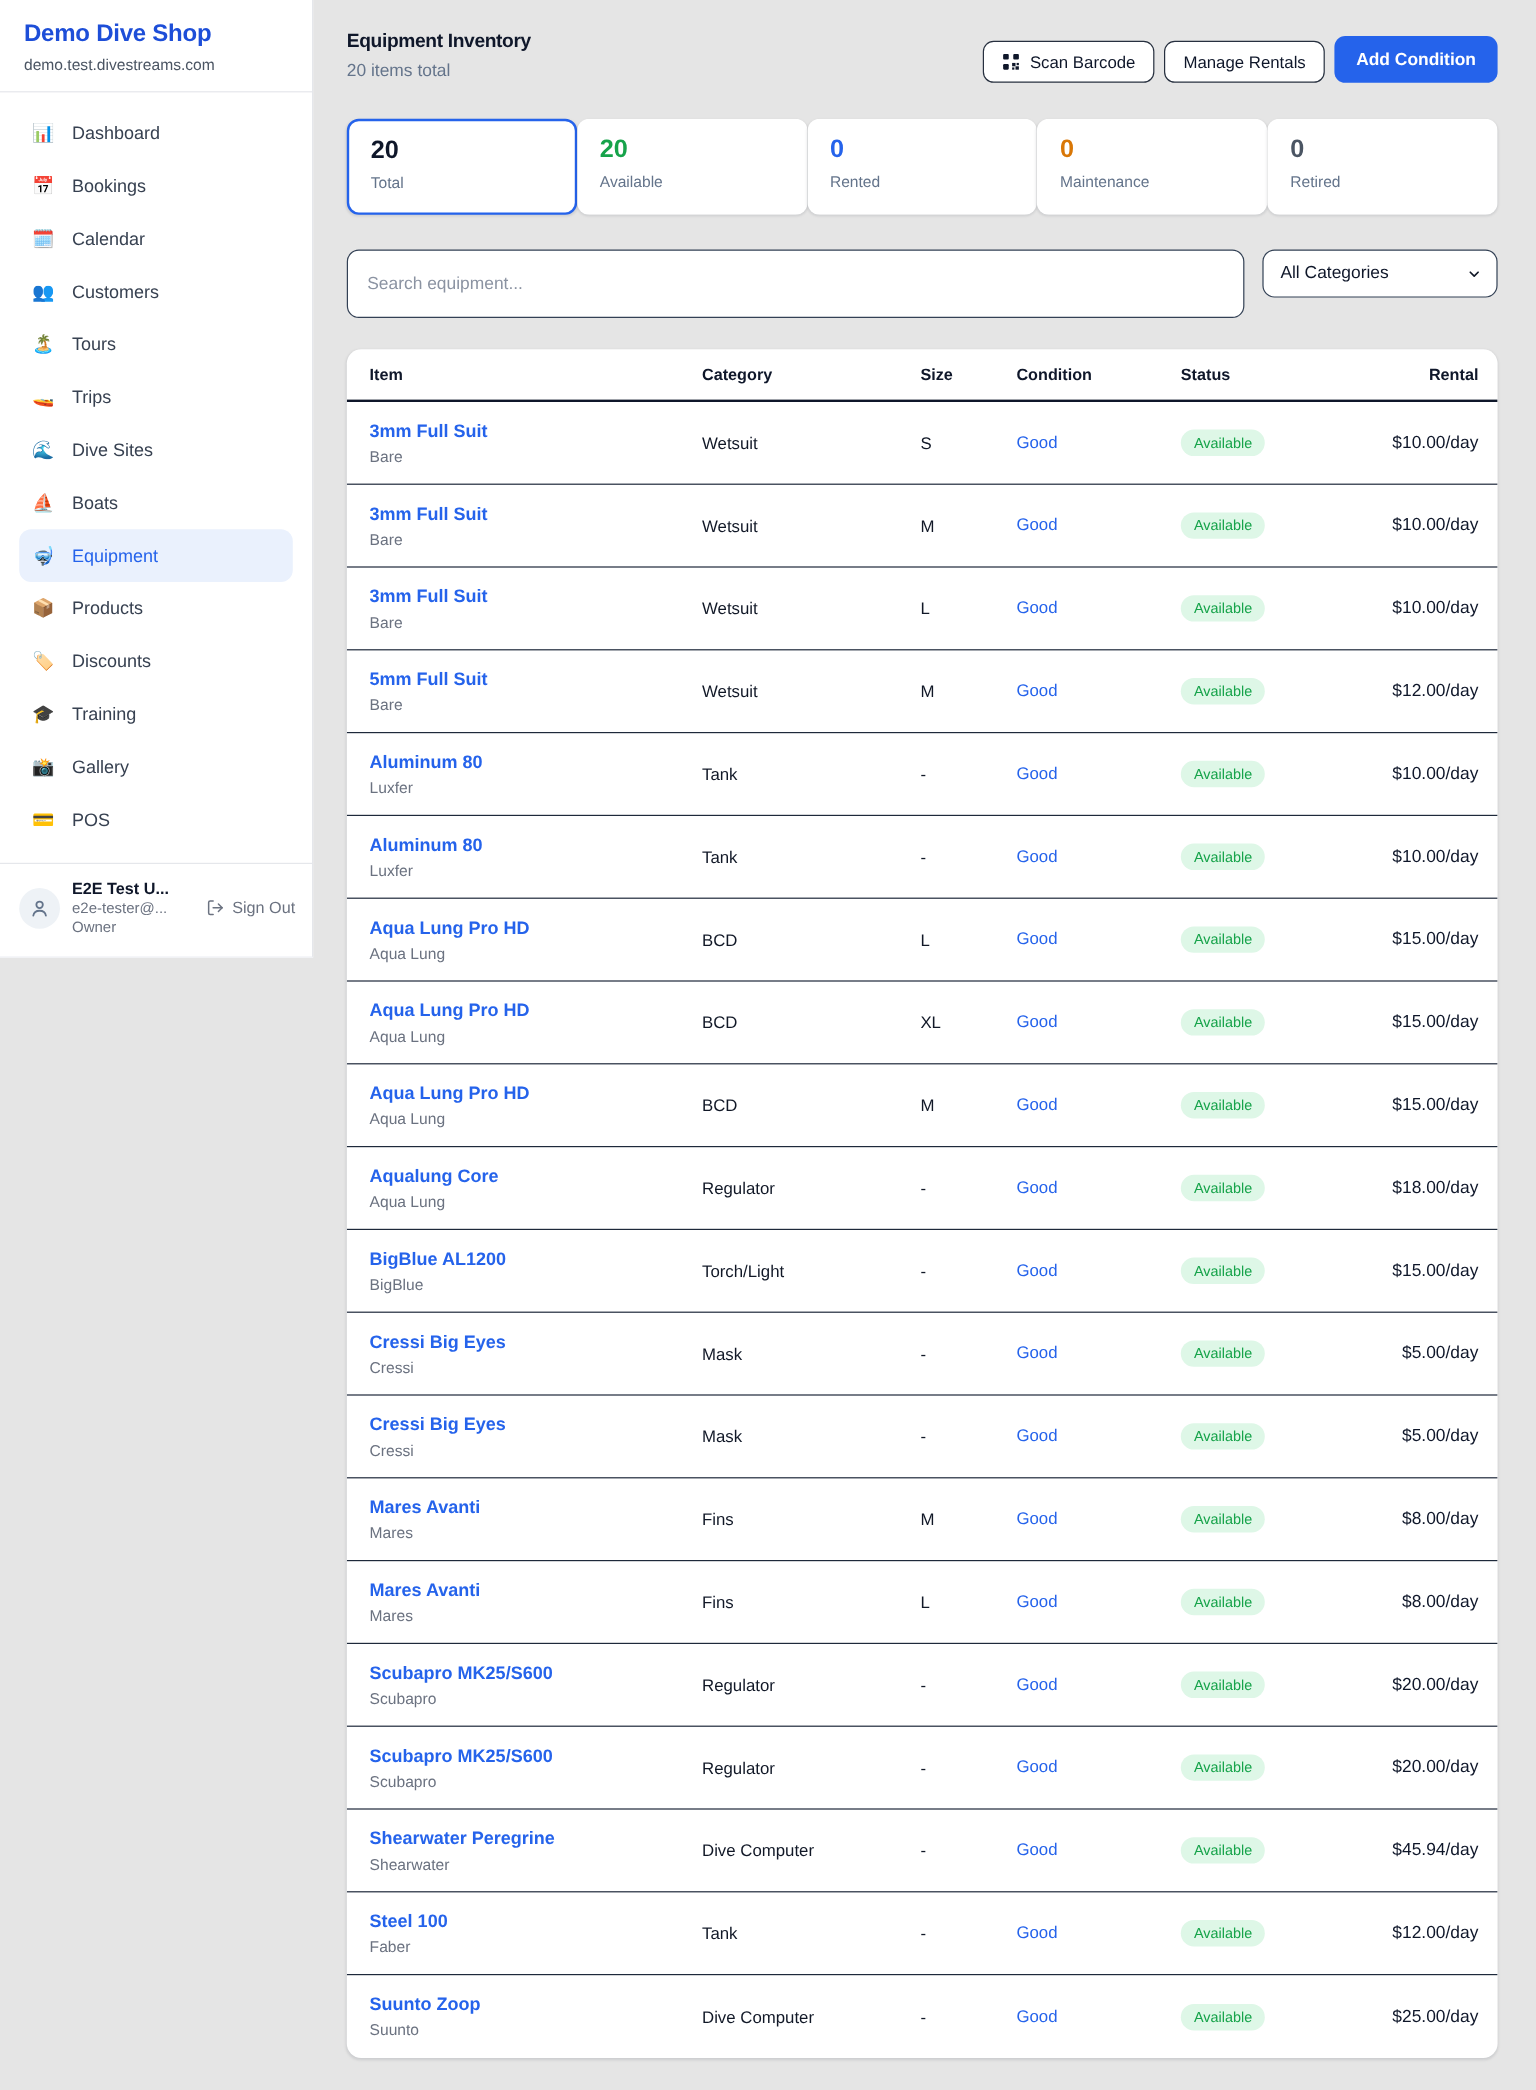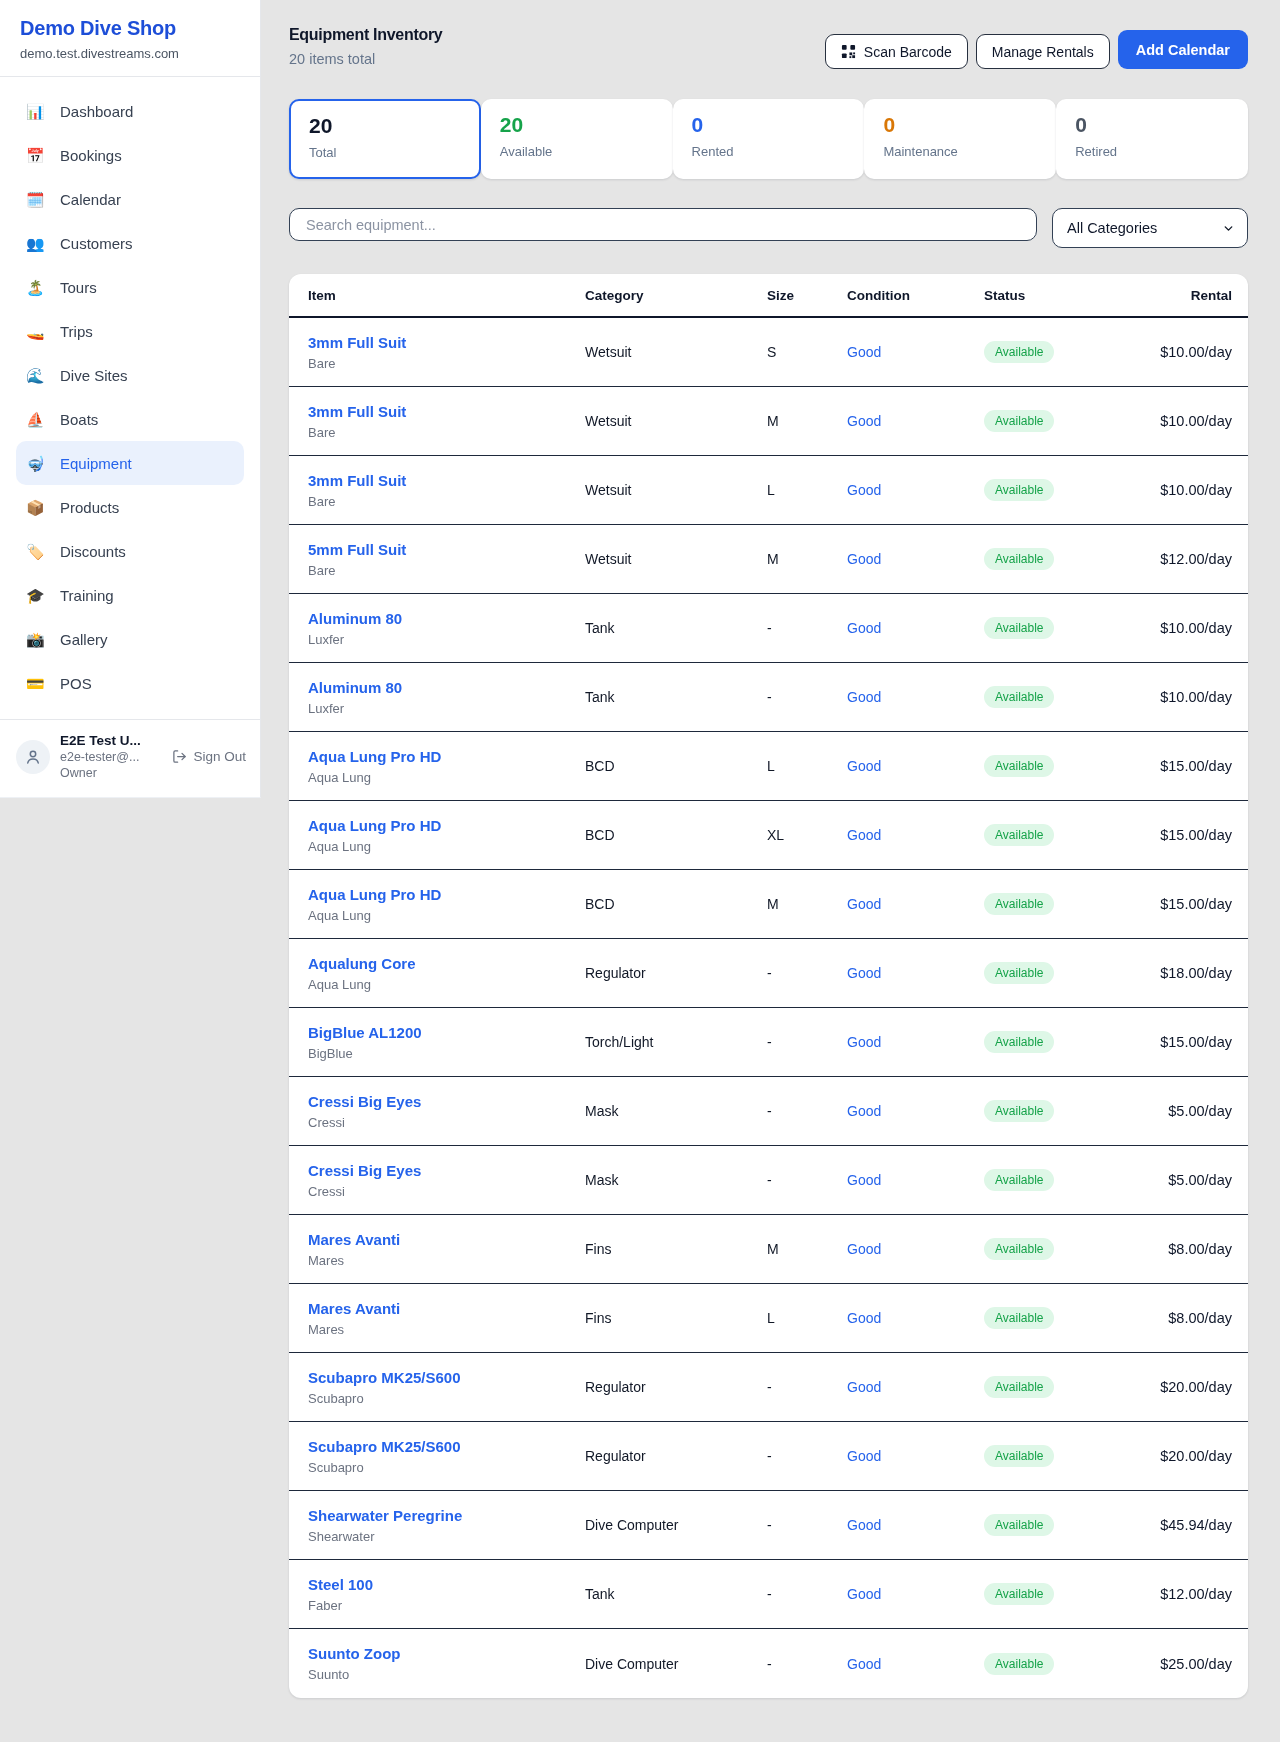--- a/index.html
+++ b/index.html
@@ -41,21 +41,21 @@
   .stat-card.selected { border:2px solid #2563eb; }
   .stat-value { font-size:21px; font-weight:800; }
   .stat-label { margin-top:7px; font-size:13px; color:#64748b; }
   .stat-total .stat-value { color:#0f172a; }
   .stat-available .stat-value { color:#16a34a; }
   .stat-rented .stat-value { color:#2563eb; }
   .stat-maintenance .stat-value { color:#d97706; }
   .stat-retired .stat-value { color:#4b5563; }
 
   .filter-row { display:flex; gap:15px; margin-top:29px; }
-  .search-input { flex:1; height:33px; border:1px solid #334155; border-radius:10px; background:#fff; padding:0 16px; font-size:14.5px; font-family:inherit; color:#0f172a; outline:none; }
+  .search-input { flex:1; height:57px; border:1px solid #334155; border-radius:10px; background:#fff; padding:0 16px; font-size:14.5px; font-family:inherit; color:#0f172a; outline:none; }
   .search-input::placeholder { color:#8b93a2; }
   .select-box { width:196px; height:40px; border:1px solid #334155; border-radius:10px; background:#fff; display:flex; align-items:center; justify-content:space-between; padding:0 12px 0 14px; font-size:14.5px; color:#0f172a; cursor:pointer; }
   .select-box svg { width:13px; height:13px; color:#111827; }
 
   
   .table-card { margin-top:26px; margin-bottom:32px; background:#fff; border-radius:12px; box-shadow:0 1px 2px rgba(15,23,42,.05), 0 1px 3px rgba(15,23,42,.07); overflow:hidden; }
   .tgrid { display:grid; grid-template-columns:277px 182px 80px 137px 160px 1fr; align-items:center; padding:0 16px 0 19px; }
   .thead { height:44px; border-bottom:2px solid #0f172a; }
   .th { font-size:13.5px; font-weight:700; color:#0f172a; }
   .th.right, .c-rental { text-align:right; }
@@ -191,21 +191,21 @@
               <rect x="13" y="9" width="2" height="2"></rect>
               <rect x="9" y="13" width="2" height="2"></rect>
               <rect x="12" y="12" width="3" height="3"></rect>
             </svg>
           <span>Scan Barcode</span>
         </button>
         <button class="btn btn-outline">
           <span>Manage Rentals</span>
         </button>
         <button class="btn btn-primary">
-          <span>Add Calendar</span>
+          <span>Add Condition</span>
         </button>
       </div>
     </div>
 
     <div class="stats">
 
         <div class="stat-card stat-total selected">
           <div class="stat-value">20</div>
           <div class="stat-label">Total</div>
         </div>

